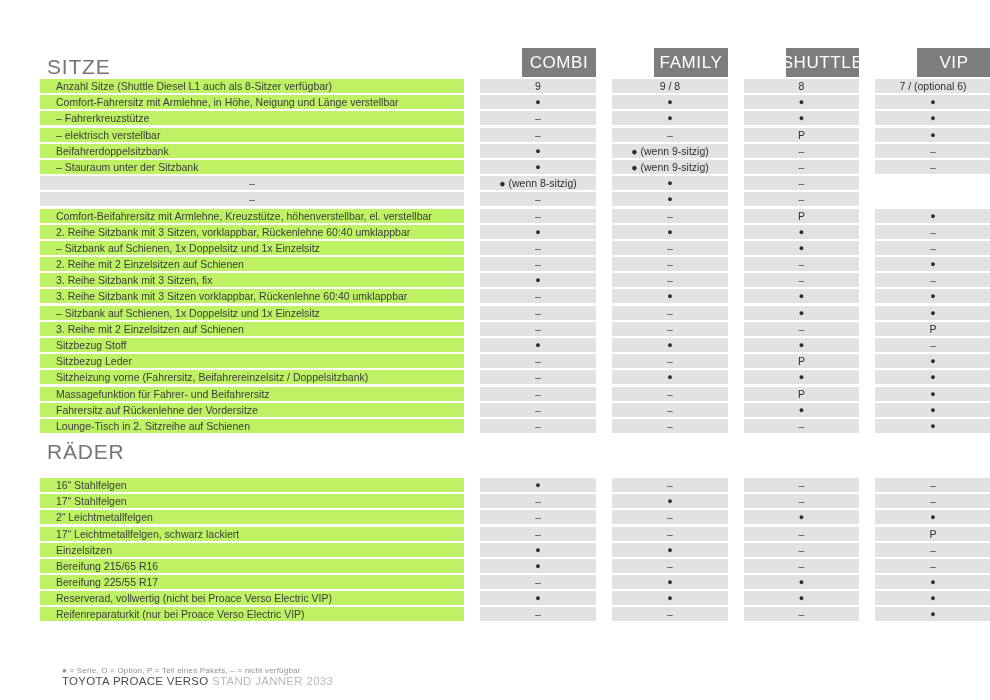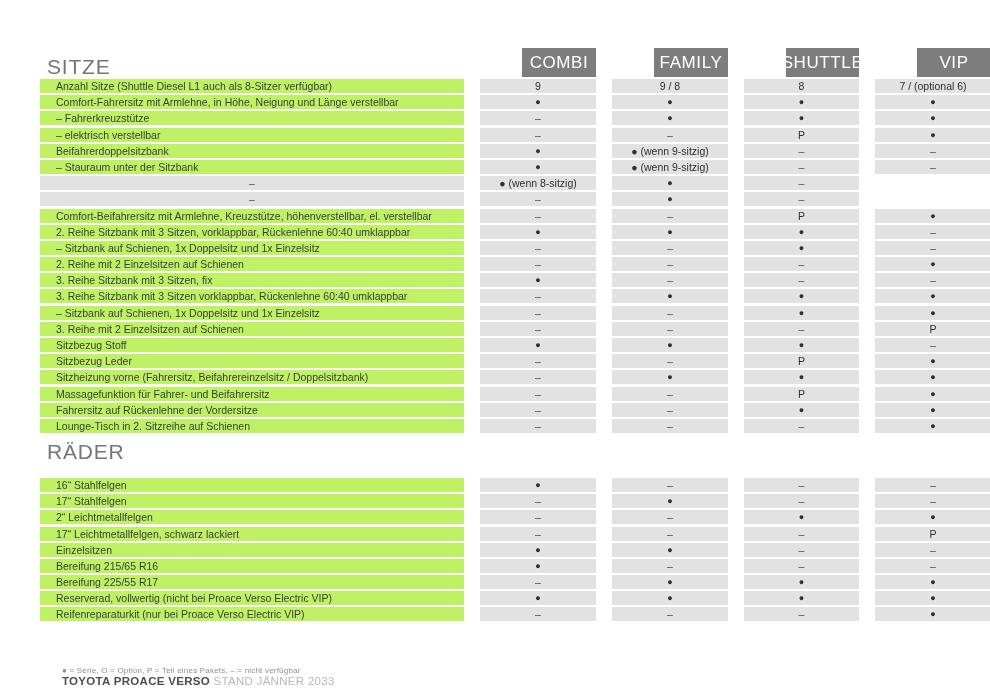--- a/index.html
+++ b/index.html
@@ -25,21 +25,21 @@
     text-align:center; white-space:nowrap; }
   .value-cell.dash { color:#4a4a4a; }
   .value-cell.dot { font-size:9px; }
 
   .section + .section { margin-top:7px; }
   .section.no-headers .head-row { height:22px; margin-bottom:16px; }
 
   .footer { margin:45px 0 0 22px; }
   .legend { font-size:8px; color:#909090; letter-spacing:0.2px; }
   .brandline { font-size:11.5px; letter-spacing:0.3px; }
-  .brand { font-weight:bold; color:#4d4d4d; }
+  .brand { font-weight:normal; color:#4d4d4d; }
   .brand-suffix { color:#b9b9b9; font-weight:400; }
 </style>
 </head>
 <body>
 
 <div class="page">
   <div id="spec-table">
       <div class="section">
         <div class="grid-row head-row">
           <div class="title-cell">

